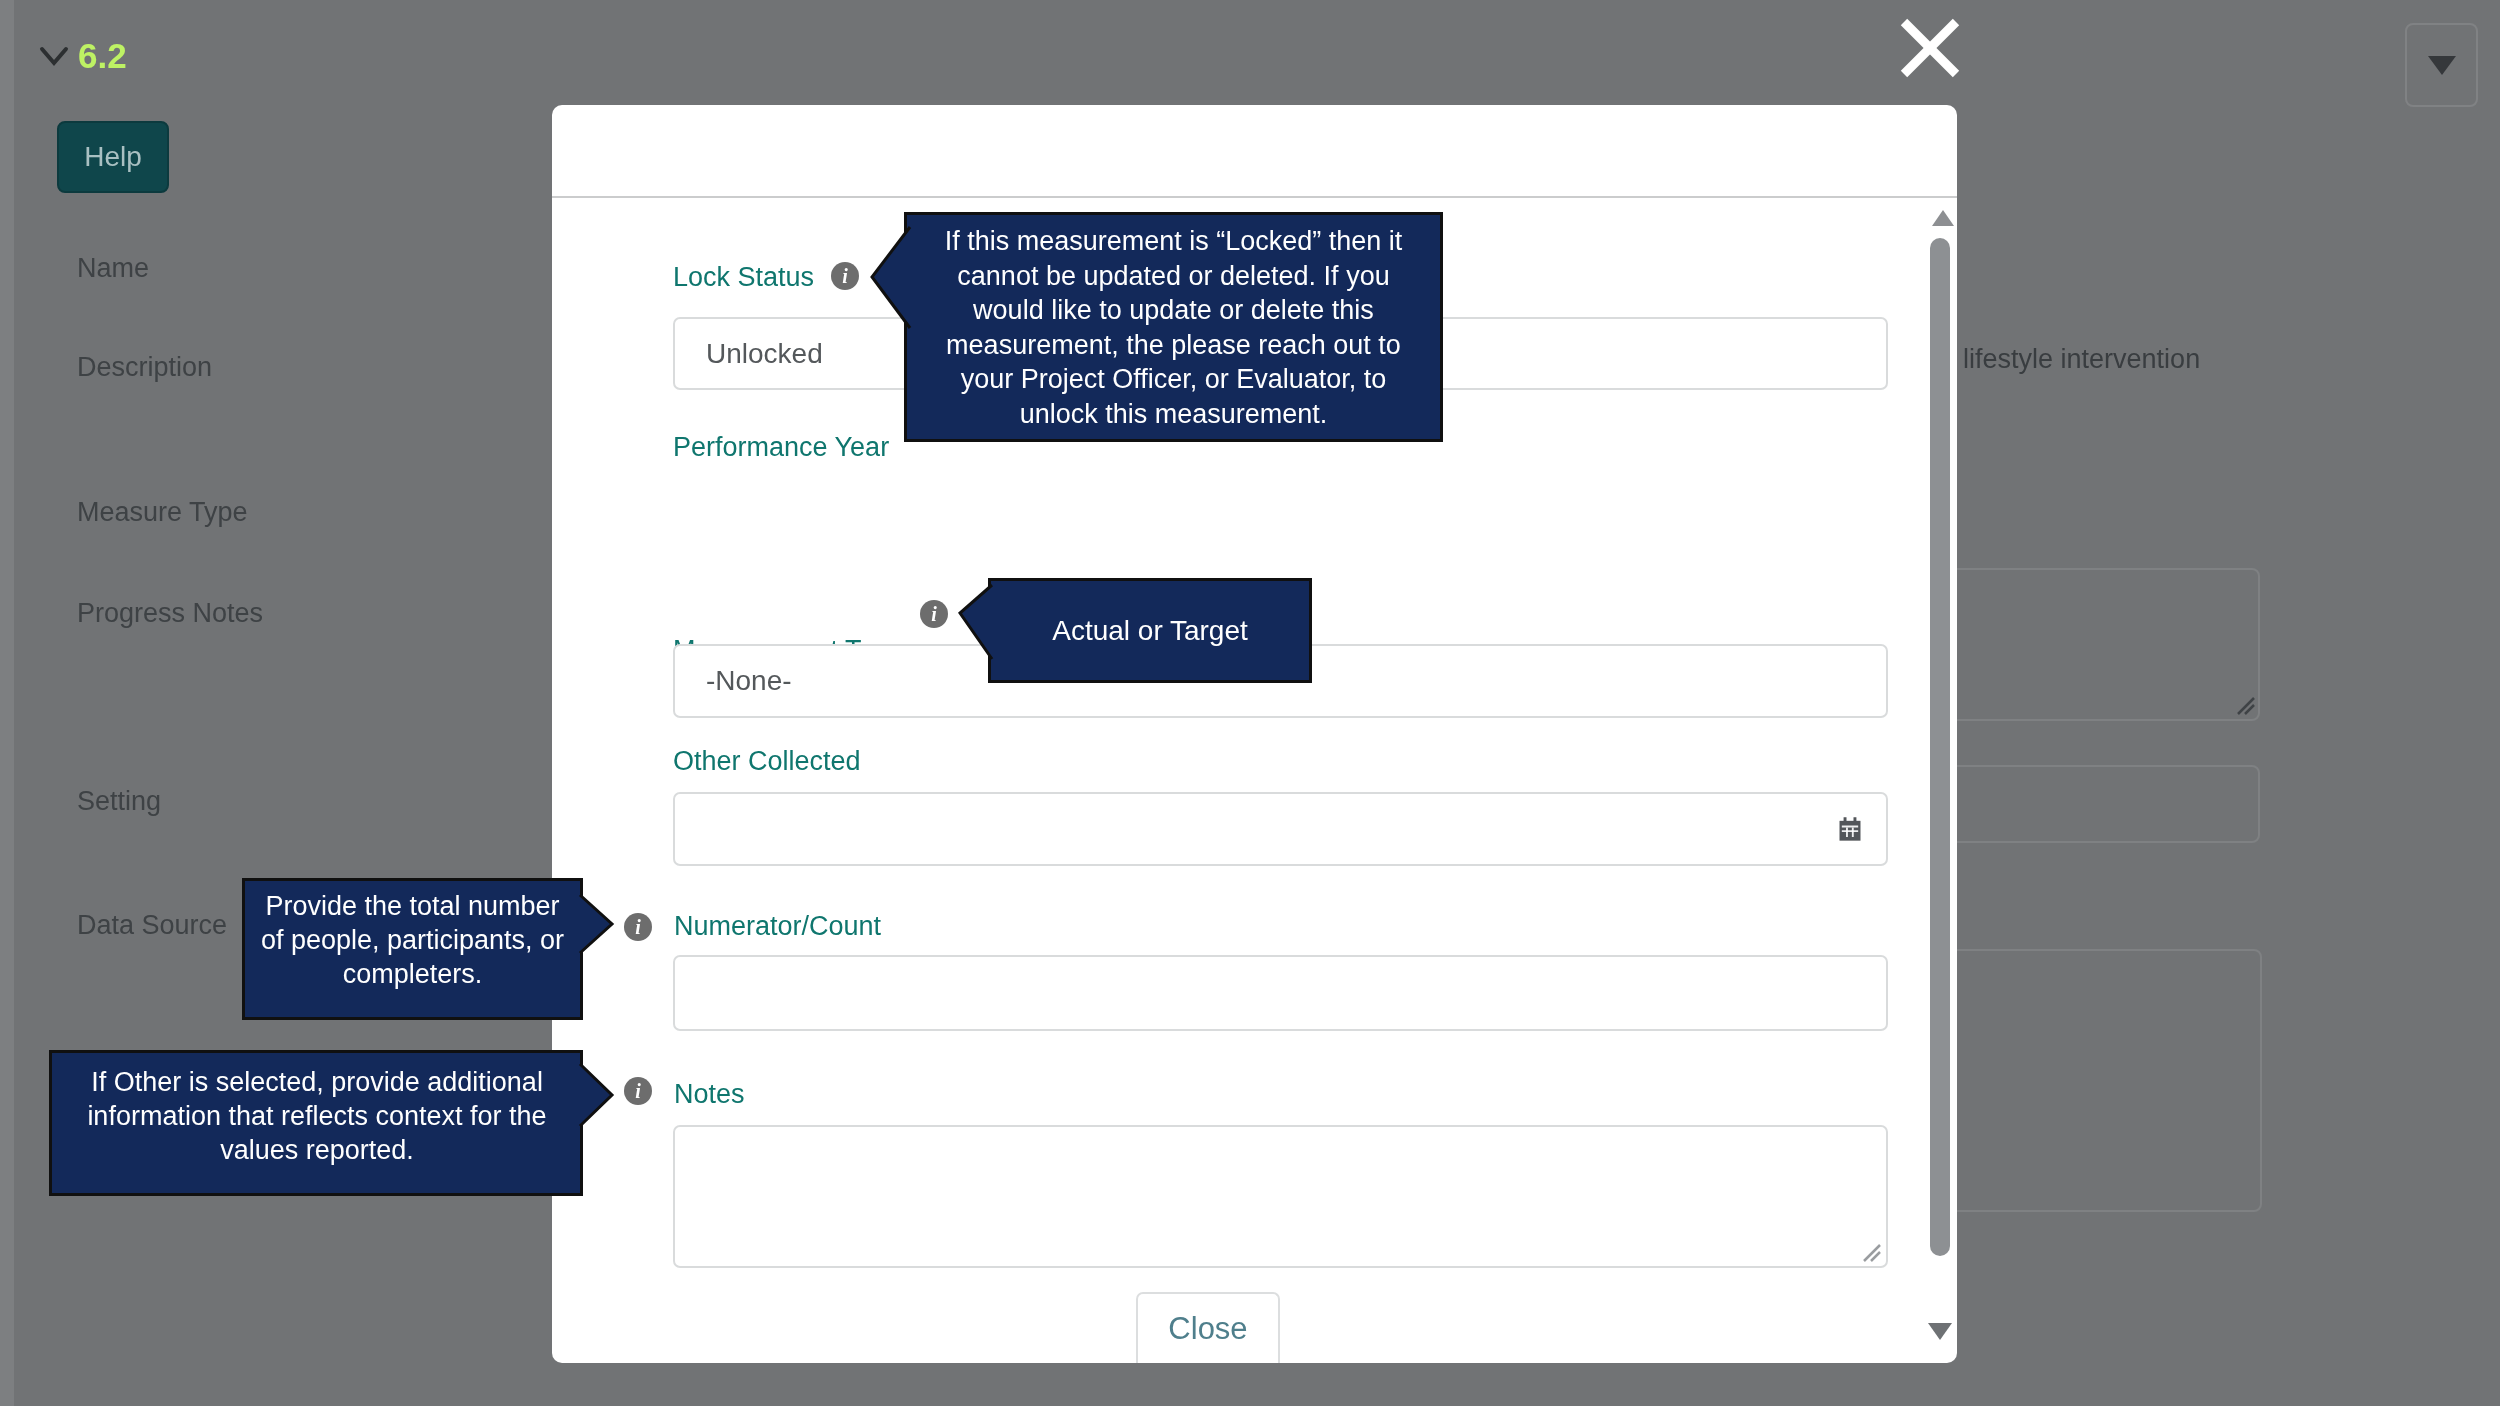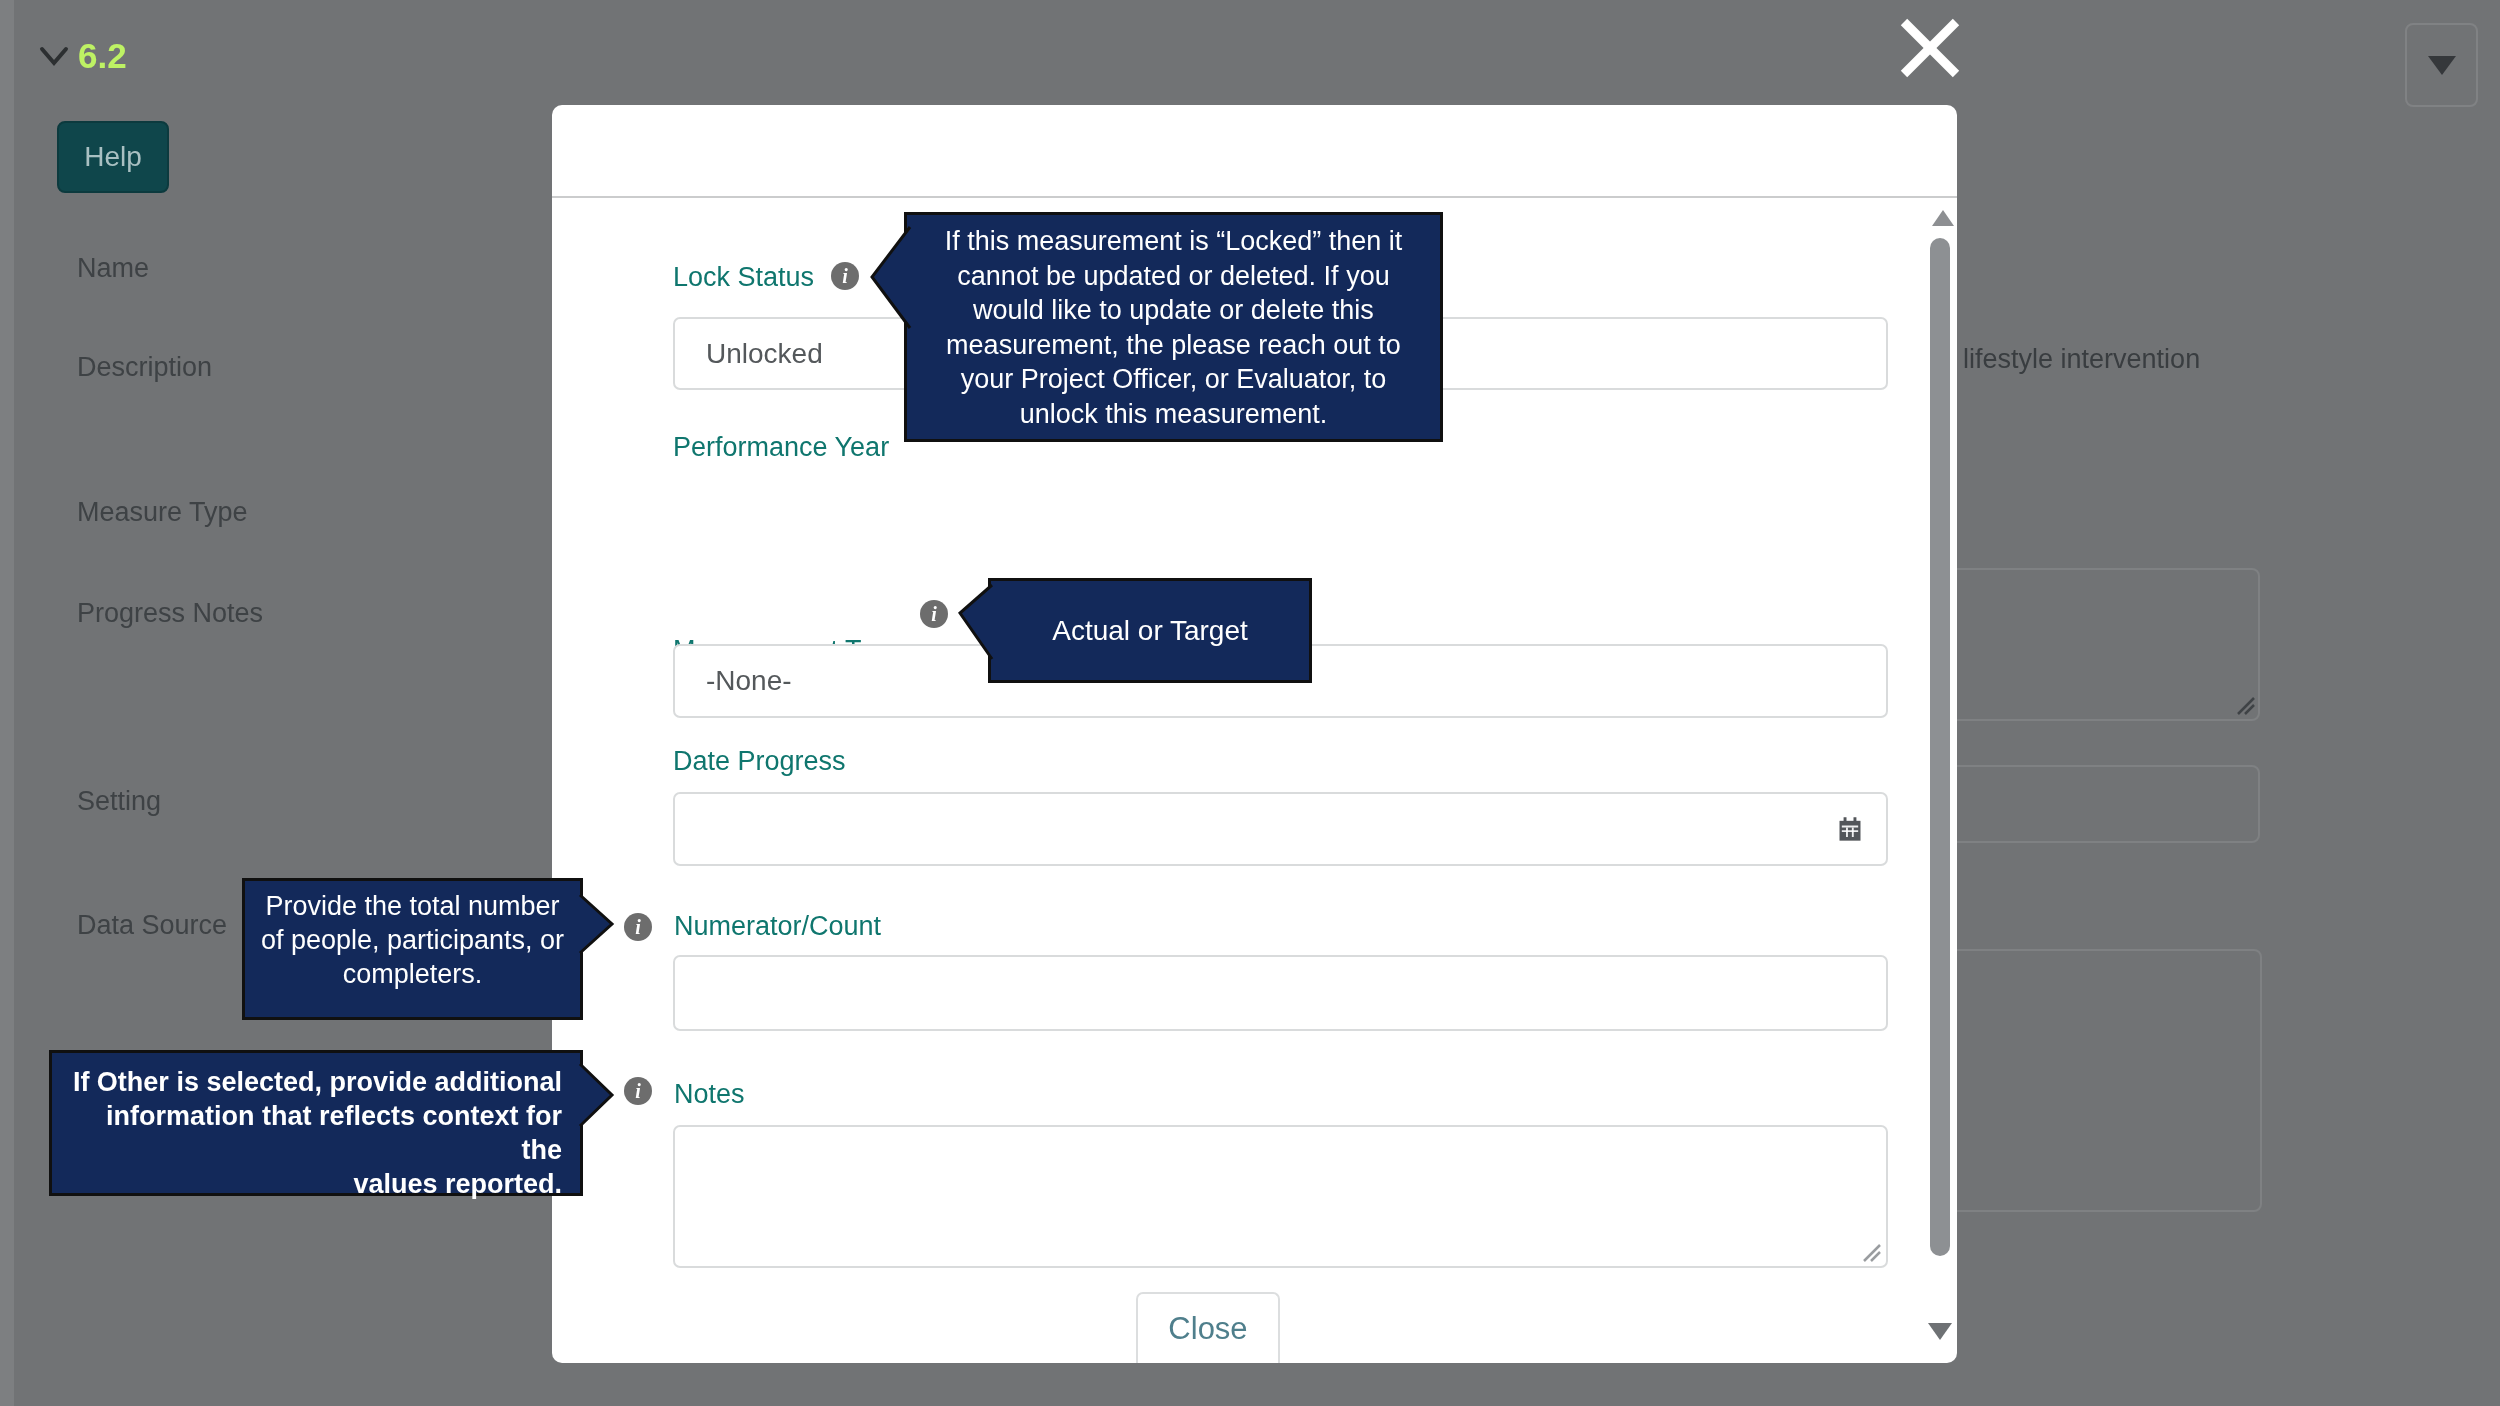--- a/index.html
+++ b/index.html
@@ -88,21 +88,21 @@
   <div class="abs f-label" style="left:121px;top:157px;">Lock Status</div>
   <div class="abs info-icon" style="left:279px;top:157px;">i</div>
   <div class="abs f-box" style="top:212px;height:73px;">Unlocked</div>
 
   <div class="abs f-label" style="left:121px;top:327px;">Performance Year</div>
 
   <div class="abs f-label" style="left:121px;top:493px;margin-top:37px;">Measurement Type</div>
   <div class="abs info-icon" style="left:368px;top:495px;">i</div>
   <div class="abs f-box" style="top:539px;height:74px;">-None-</div>
 
-  <div class="abs f-label" style="left:121px;top:641px;">Date Progress</div>
+  <div class="abs f-label" style="left:121px;top:641px;">Other Collected</div>
   <div class="abs f-box" style="top:687px;height:74px;"></div>
   <svg class="abs" style="left:1284px;top:710px;" width="28" height="28" viewBox="0 0 24 24">
     <path fill="#53565a" d="M6.5 2h2.5v4H6.5zM15 2h2.5v4H15z"></path>
     <path fill="#53565a" d="M3 5h18v17H3z"></path>
     <path fill="#ffffff" d="M5 9h14v1.8H5zM5 13h14v1.6H5z" opacity="0.9"></path>
     <path fill="#ffffff" d="M8.6 10.8h1.6v8h-1.6zM13.6 10.8h1.6v8h-1.6z" opacity="0.9"></path>
   </svg>
 
   <div class="abs info-icon" style="left:72px;top:808px;">i</div>
   <div class="abs f-label" style="left:122px;top:806px;">Numerator/Count</div>
@@ -150,19 +150,19 @@
 <div class="abs tip" style="left:242px;top:878px;width:341px;height:142px;">
   <div class="pre" style="padding-top:8px;text-align:center;font-size:27px;line-height:34px;">Provide the total number
 of people, participants, or
 completers.</div>
 </div>
 <svg class="abs tip-arrow" style="left:578px;top:893px;" width="40" height="62" viewBox="0 0 40 62">
   <path d="M2 2 L34 31 L2 60" fill="#13295a" stroke="#101010" stroke-width="3"></path>
 </svg>
 
 <div class="abs tip" style="left:49px;top:1050px;width:534px;height:146px;">
-  <div class="pre" style="padding:12px 18px 0 20px;text-align:right;font-size:27px;line-height:34px;font-weight:bold;">If Other is selected, provide additional
+  <div class="pre" style="padding:12px 18px 0 20px;text-align:center;font-size:27px;line-height:34px;">If Other is selected, provide additional
 information that reflects context for the
 values reported.</div>
 </div>
 <svg class="abs tip-arrow" style="left:578px;top:1062px;" width="40" height="66" viewBox="0 0 40 66">
   <path d="M2 2 L34 33 L2 64" fill="#13295a" stroke="#101010" stroke-width="3"></path>
 </svg>
 
 </body></html>

